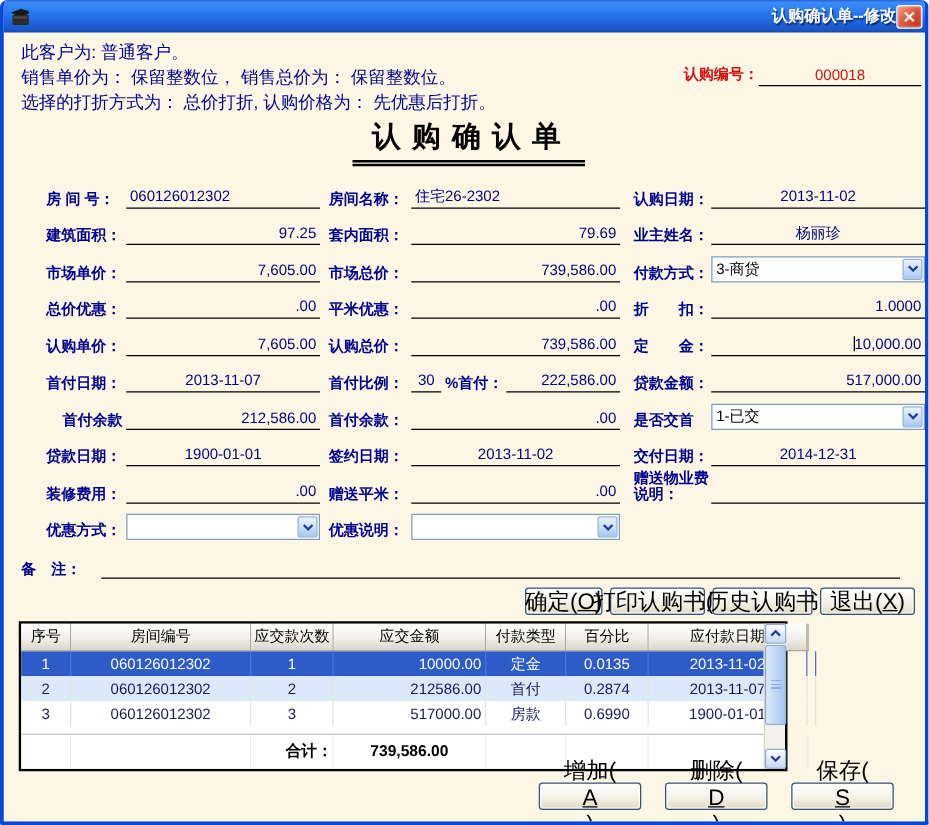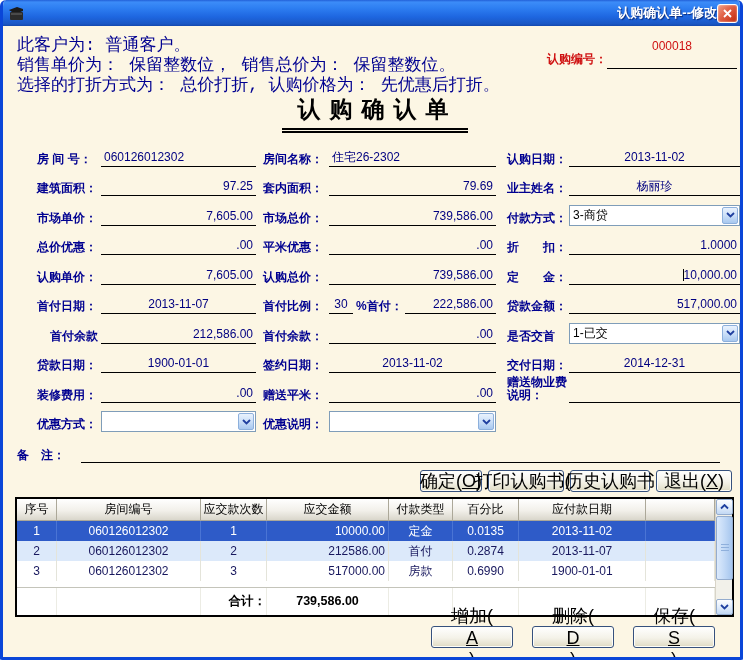--- a/index.html
+++ b/index.html
@@ -13,25 +13,25 @@
   .titlebar { position:absolute; top:0; left:-3px; width:743px; height:26px;
     background:linear-gradient(180deg,#2260D8 0%,#3C8CF8 8%,#2E7FF2 30%,#1E66E0 65%,#1A57C4 92%,#1348AE 100%);
     border-radius:6px 6px 0 0; display:flex; align-items:center; padding:0 5px; }
   .app-icon { width:17px; height:15px; margin:0 5px 0 3px; flex:none; }
   .win-title { color:#fff; font-weight:bold; font-size:13px; text-shadow:1px 1px 1px #0A2A7A; flex:1;text-align:right; }
   .close-btn { width:21px; height:19px; border:1px solid #fff; border-radius:3px;
     background:linear-gradient(135deg,#F0A088 0%,#E2654A 40%,#CC3B1E 80%,#B03318 100%);
     display:flex; align-items:center; justify-content:center; box-shadow:inset 0 0 2px #FFD9CC; }
 
   
-  .info { position:absolute; left:14px; color:#000090; font-size:17px; white-space:pre;font-family:Liberation Mono, monospace; }
+  .info { position:absolute; left:14px; color:#000090; font-size:14px; white-space:pre; }
   .l1 { top:33px; } .l2 { top:53px; } .l3 { top:73px; }
   .orderno { position:absolute; top:48px; left:544px; width:190px; height:21px; display:flex; align-items:flex-end; }
   .orderno .olabel { color:#CF1212; font-weight:bold; white-space:pre; padding-bottom:1px; }
-  .orderno .oval { flex:1; border-bottom:1px solid #000; text-align:center; color:#CF1212; padding-bottom:15px; }
+  .orderno .oval { flex:1; border-bottom:1px solid #000; text-align:center; color:#CF1212; padding-bottom:1px; }
 
   
   .ftitle-wrap { position:absolute; top:94px; left:0; width:743px; text-align:center; }
   .ftitle { display:inline-block; font-size:23px; font-weight:bold; color:#000;
     letter-spacing:9px; padding:0 10px 3px 16px; border-bottom:5px double #000; }
 
   
   .fcol { position:absolute; top:140px; display:grid; grid-auto-rows:29.5px;margin-left:20px; }
   .fcol-left  { left:14px;  width:219px; }
   .fcol-mid   { left:240px; width:233px; }
@@ -64,21 +64,21 @@
   .btn { height:22px; border:1px solid #36517E; border-radius:3px; color:#000;
     background:linear-gradient(180deg,#FFFFFF 0%,#F4F2E8 55%,#E4E0CC 90%,#D8D4BE 100%);
     display:flex; align-items:center; justify-content:center; font-size:18px;
     box-shadow:inset 0 0 0 1px #FDFDF8; white-space:pre; }
   .btn .mn { text-decoration:underline; }
   .toprow { position:absolute; top:470px; right:8px; display:flex; gap:6px; }
   .botrow { position:absolute; top:626px; right:25px; display:flex; gap:19px; }
   .bw1 { width:62px; } .bw2 { width:76px;padding-left:11px; } .bw3 { width:80px; } .bw4 { width:76px; } .bw5 { width:82px;flex-direction:column; }
 
   
-  .tbl { position:absolute; top:497px; left:12px; width:719px; height:120px;
+  .tbl { position:absolute; top:497px; left:12px; width:615px; height:120px;
     border:2px solid #000; background:#fff; }
   .tbl-inner { margin-right:17px; }
   .trow { display:grid; grid-template-columns:40px 144px 66px 122px 64px 66px 127px 1fr; }
   .hc { height:22px; line-height:21px; text-align:center; font-size:12px; color:#000;
     background:linear-gradient(180deg,#FFFFFF 0%,#F2F0EA 55%,#D9D6CB 100%);
     border-right:1px solid #ACA899; border-bottom:1px solid #ACA899; overflow:hidden; white-space:nowrap; }
   .dc { height:20px; line-height:20px; font-size:12px; color:#18185E;
     border-right:1px solid #E4E4DA; white-space:nowrap; overflow:hidden; padding:0 3px; }
   .c { text-align:center; } .r { text-align:right; }
   .row-sel { background:#2E5BC8; }

